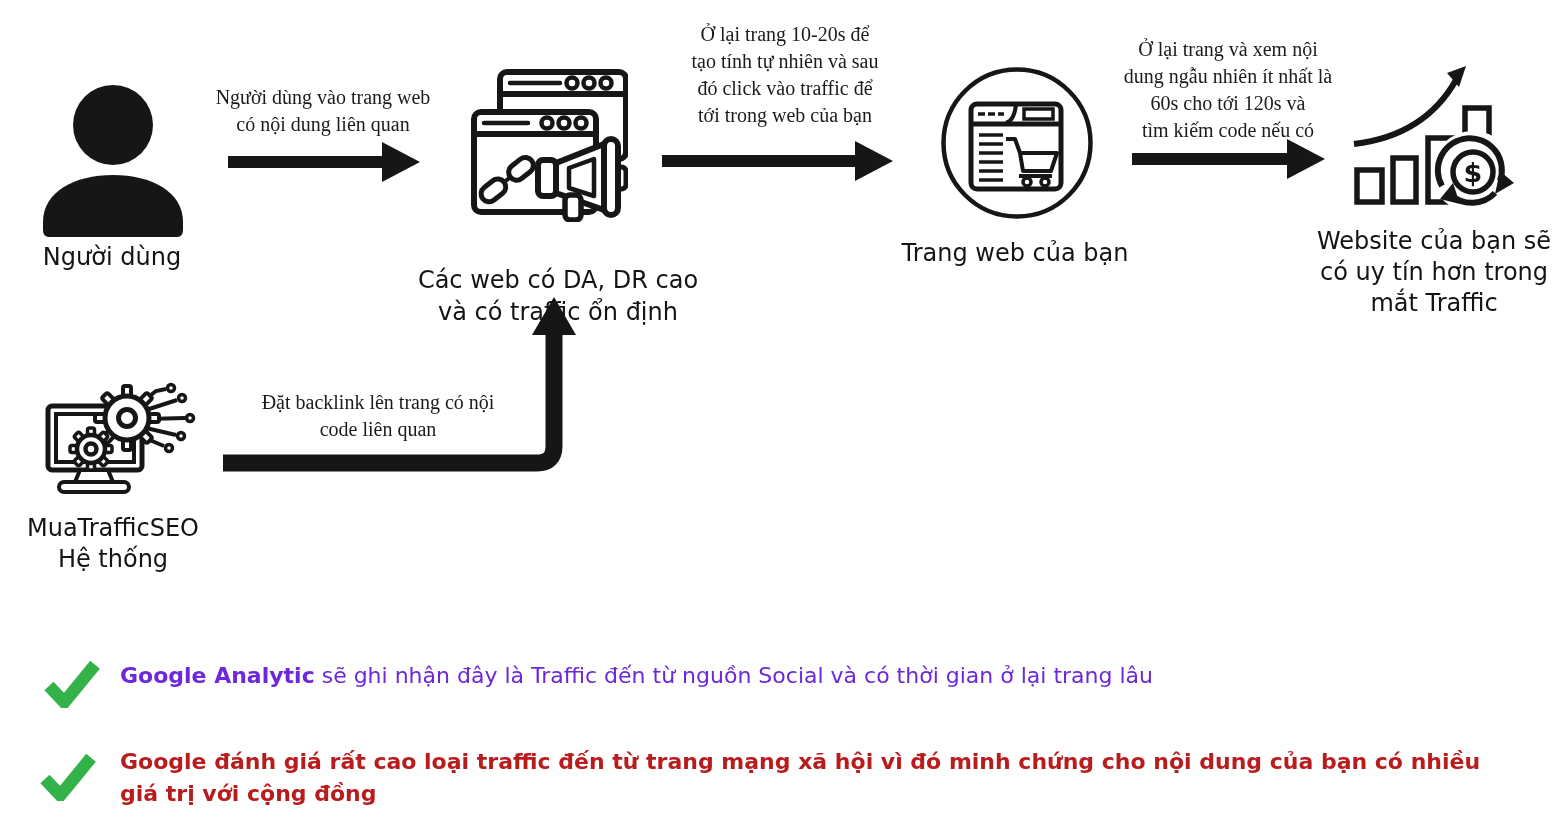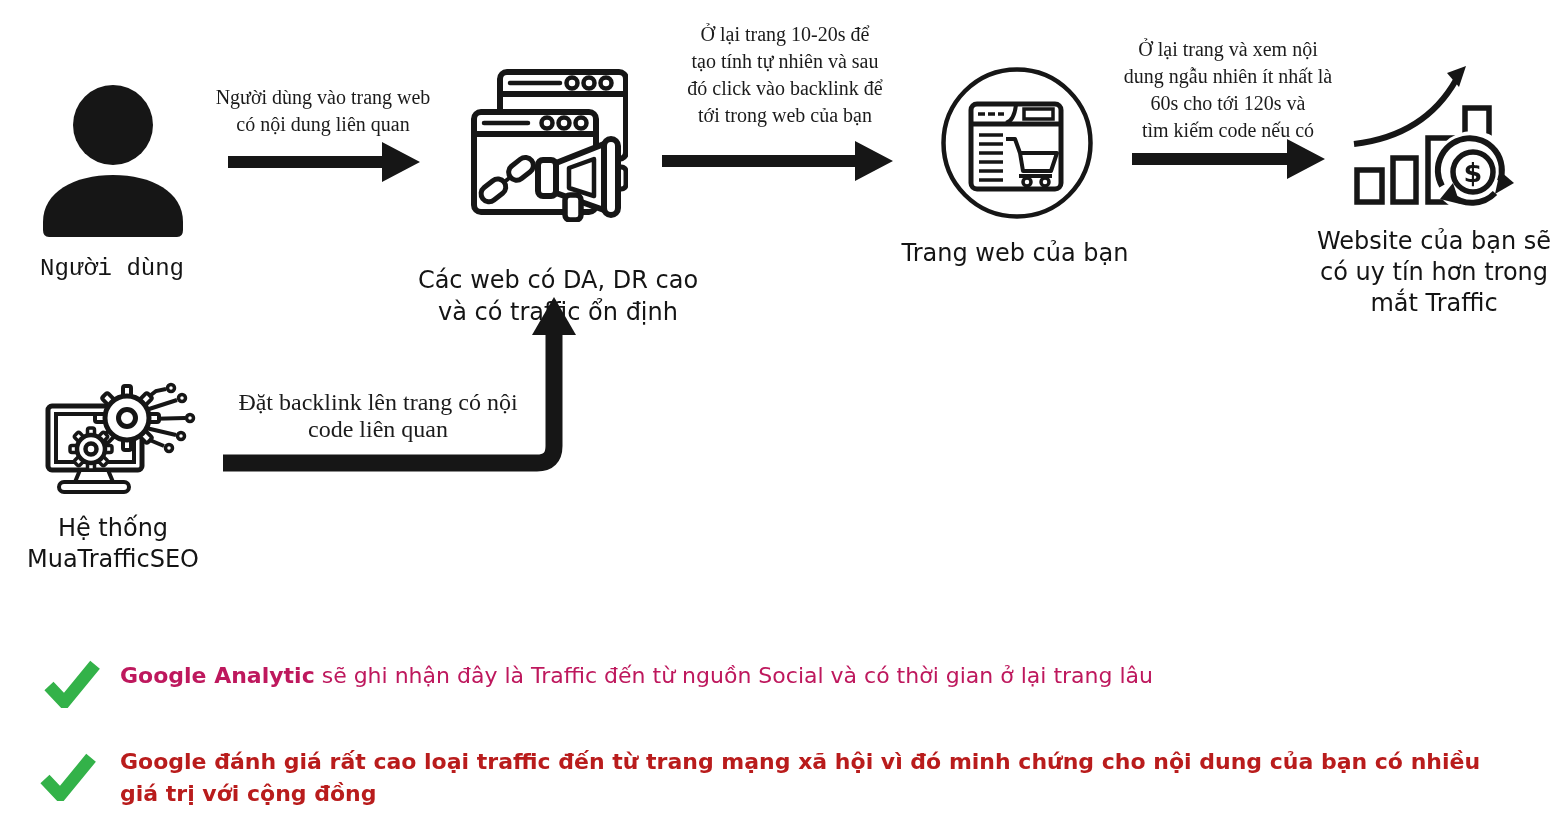--- a/index.html
+++ b/index.html
@@ -6,38 +6,38 @@
   #canvas{
     position:relative;width:1553px;height:840px;background:#fff;
     font-family:"DejaVu Sans","Liberation Sans",sans-serif;color:#141414;
     overflow:hidden;
   }
   .abs{position:absolute;}
   .lbl{position:absolute;text-align:center;font-size:24px;line-height:32px;color:#141414;}
   .lbl div{white-space:nowrap;}
   .ann{position:absolute;text-align:center;font-size:20px;line-height:27px;color:#1b1b1b;}
   .ann div{white-space:nowrap;font-family:Liberation Serif, serif;}
-  .ann-sm{font-size:24px;}
-  .note{position:absolute;font-size:22px;line-height:30px;color:#be185d;white-space:nowrap;}
+  .ann-sm{font-size:20px;}
+  .note{position:absolute;font-size:22px;line-height:30px;color:#6d28d9;white-space:nowrap;}
   .note .b{font-weight:bold;}
   .note-blue{color:#b91c1c;font-weight:bold;white-space:normal;line-height:32px;}
   svg{display:block;}
 </style>
 </head>
 <body>
 
 <div id="canvas">
 
   <div class="abs" style="left:40px;top:84px;">
     <svg width="146" height="154" viewBox="0 0 146 154">
       <circle cx="73" cy="41" r="40" fill="#161616"></circle>
       <path d="M9,153 Q3,153 3,146 L3,138 C3,108 34,91 73,91 C112,91 143,108 143,138 L143,146 Q143,153 137,153 Z" fill="#161616"></path>
     </svg>
   </div>
-  <div class="lbl" style="left:12px;top:253px;width:200px;font-family:Liberation Mono, monospace;">
+  <div class="lbl" style="left:12px;top:241px;width:200px;">
     <div>Người dùng</div>
   </div>
 
   <div class="ann" style="left:195px;top:84px;width:256px;">
     <div>Người dùng vào trang web</div>
     <div>có nội dung liên quan</div>
   </div>
   <div class="abs" style="left:228px;top:142px;">
     <svg width="192" height="40" viewBox="0 0 192 40">
       <polygon points="0,14 154,14 154,0 192,20 154,40 154,26 0,26" fill="#161616"></polygon>
@@ -78,21 +78,21 @@
     </svg>
   </div>
   <div class="lbl" style="left:398px;top:240px;width:320px;margin-top:24px;">
     <div>Các web có  DA, DR cao</div>
     <div>và có traffic ổn định</div>
   </div>
 
   <div class="ann" style="left:663px;top:21px;width:244px;">
     <div>Ở lại trang 10-20s để</div>
     <div>tạo tính tự nhiên và sau</div>
-    <div>đó click vào backlink để</div>
+    <div>đó click vào traffic để</div>
     <div>tới trong web của bạn</div>
   </div>
   <div class="abs" style="left:662px;top:141px;">
     <svg width="231" height="40" viewBox="0 0 231 40">
       <polygon points="0,14 193,14 193,0 231,20 193,40 193,26 0,26" fill="#161616"></polygon>
     </svg>
   </div>
 
   <div class="abs" style="left:940px;top:66px;">
     <svg width="154" height="154" viewBox="0 0 154 154" fill="none" stroke="#161616">
@@ -198,22 +198,22 @@
         <rect x="45.5" y="50" width="7" height="9" rx="2" fill="#fff" stroke-width="3.5" transform="rotate(180 49 71)"></rect>
         <rect x="45.5" y="50" width="7" height="9" rx="2" fill="#fff" stroke-width="3.5" transform="rotate(225 49 71)"></rect>
         <rect x="45.5" y="50" width="7" height="9" rx="2" fill="#fff" stroke-width="3.5" transform="rotate(270 49 71)"></rect>
         <rect x="45.5" y="50" width="7" height="9" rx="2" fill="#fff" stroke-width="3.5" transform="rotate(315 49 71)"></rect>
         <circle cx="49" cy="71" r="14" fill="#fff" stroke-width="4.5"></circle>
         <circle cx="49" cy="71" r="5.5" stroke-width="4.5"></circle>
       </g>
     </svg>
   </div>
   <div class="lbl" style="left:13px;top:513px;width:200px;line-height:31px;">
+    <div>MuaTrafficSEO</div>
     <div>Hệ thống</div>
-    <div>MuaTrafficSEO</div>
   </div>
 
   <div class="ann ann-sm" style="left:233px;top:389px;width:290px;">
     <div>Đặt backlink lên trang có nội</div>
     <div>code liên quan</div>
   </div>
   <div class="abs" style="left:215px;top:295px;">
     <svg width="370" height="185" viewBox="0 0 370 185">
       <path d="M8,168 L322,168 Q339,168 339,151 L339,40" stroke="#161616" stroke-width="17" fill="none"></path>
       <polygon points="317,40 361,40 339,2" fill="#161616"></polygon>

